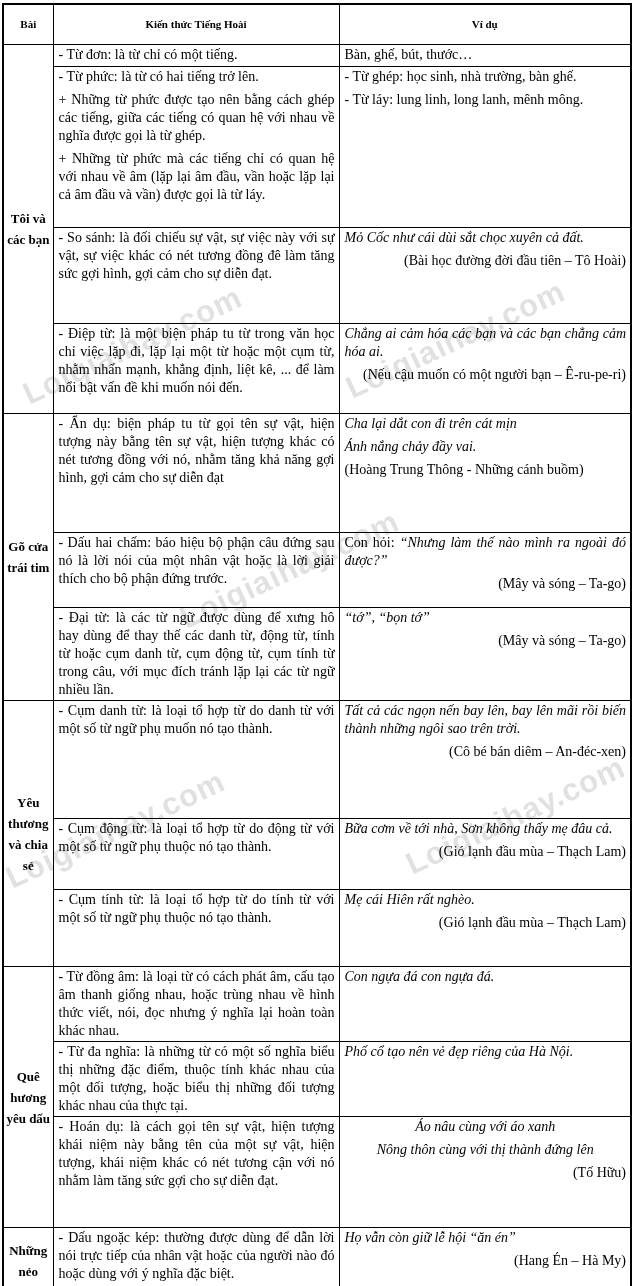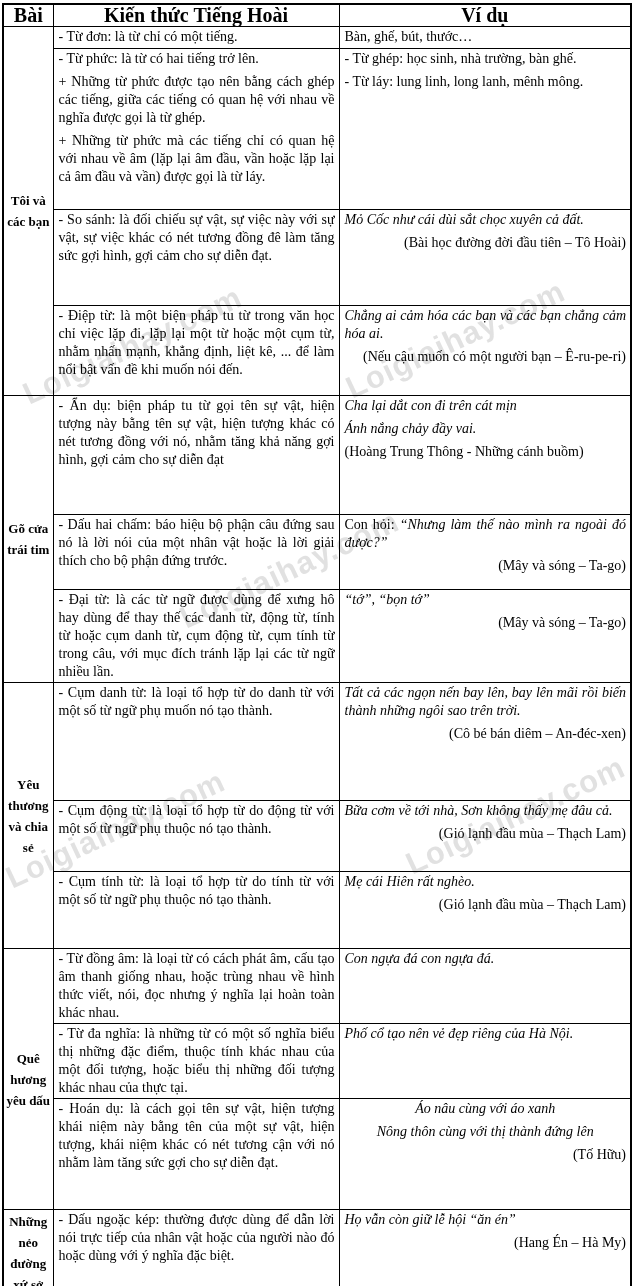--- a/index.html
+++ b/index.html
@@ -16,26 +16,26 @@
   table.tbl{
     position:absolute;left:2px;top:3px;width:628px;z-index:1;
     border-collapse:collapse;table-layout:fixed;background:transparent;
     border:2px solid #000;border-bottom:4px solid #000;
   }
   .tbl th,.tbl td{
     border:1px solid #000;vertical-align:top;background:transparent;
     font-size:14px;line-height:18px;padding:1px 4px 1px 5px;
   }
   .tbl th{
-    font-weight:bold;text-align:center;font-size:20px;line-height:19px;padding:1px 2px;
+    font-weight:bold;text-align:center;font-size:11px;line-height:19px;padding:10px 2px;
     vertical-align:middle;
   }
   td.lesson{
     vertical-align:middle;text-align:center;font-weight:bold;
-    font-size:13px;line-height:21px;padding:1px 1px;
+    font-size:13px;line-height:21px;padding:12px 1px;
   }
   .para{text-align:justify;}
   .para.gap{margin-top:5px;}
   .para.right{text-align:right;}
   .para.center{text-align:center;}
   .para.left{text-align:left;}
   .b{font-weight:normal;}
   .i{font-style:italic;}
 </style>
 </head>

